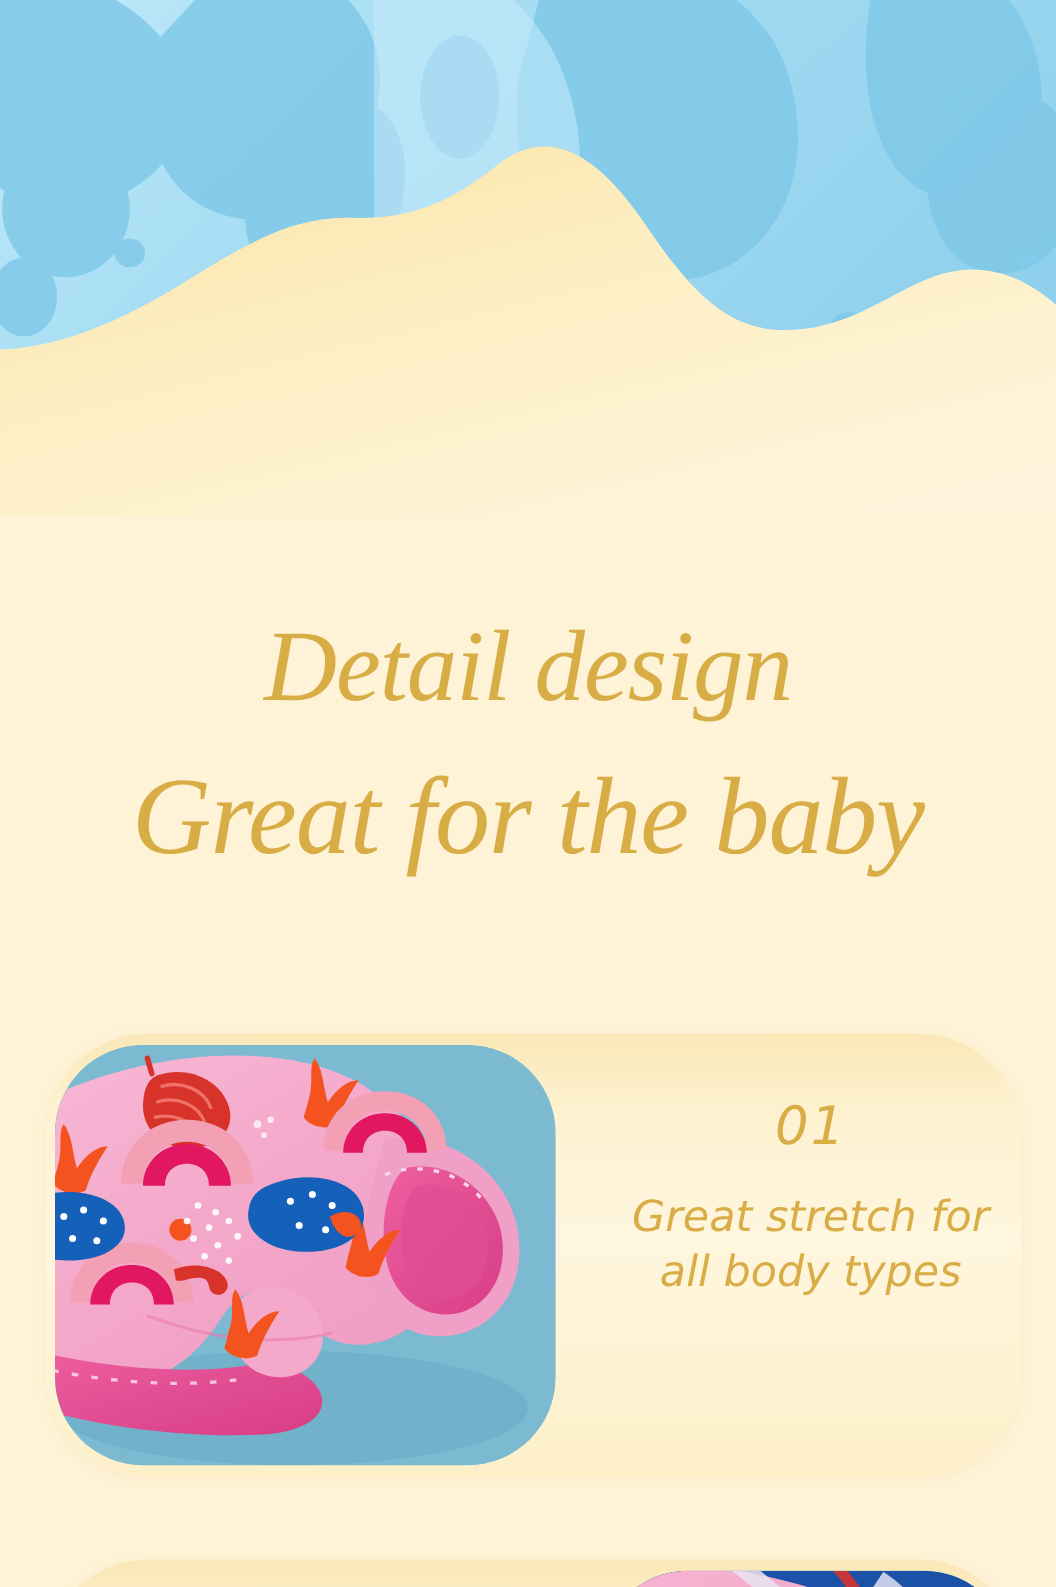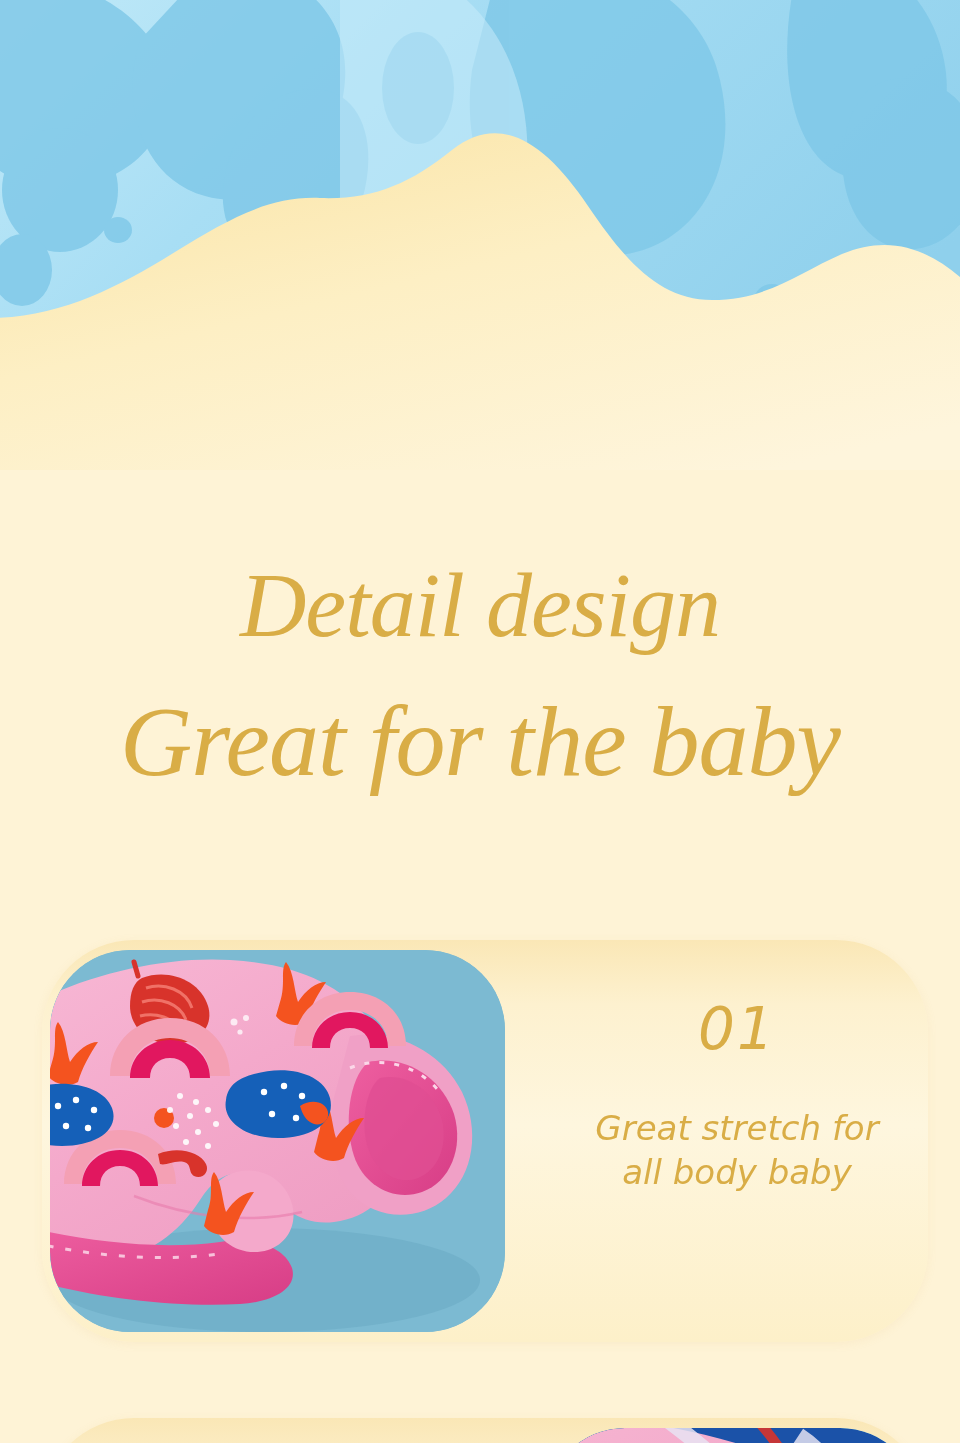--- a/index.html
+++ b/index.html
@@ -80,28 +80,28 @@
     color:#D9AD46;
     font-family:"DejaVu Sans", sans-serif;
     font-style:italic;
     font-weight:300;
     white-space:nowrap;
   }
   .card--one .card-text { left:505px; top:60px; width:380px; }
 
   .card-number {
     display:block;
-    font-size:58px;
+    font-size:48px;
     line-height:1;
     letter-spacing:2px;
-    margin-bottom:49px;
+    margin-bottom:34px;
   }
   .card-desc {
     display:block;
-    font-size:34px;
+    font-size:39px;
     line-height:1.28;
   }
   .card-desc span { display:block; }
 </style>
 </head>
 <body>
 
 <div class="banner">
   <svg viewBox="0 0 960 470" xmlns="http://www.w3.org/2000/svg" aria-hidden="true">
     <defs>
@@ -275,21 +275,21 @@
           <circle cx="190" cy="82" r="2.6"></circle>
         </g>
       </g>
     </svg>
   </div>
 
   <div class="card-text">
     <span class="card-number">01</span>
     <span class="card-desc">
       <span>Great stretch for</span>
-      <span>all body baby</span>
+      <span>all body types</span>
     </span>
   </div>
 </section>
 
 <section class="card card--two">
   <div class="photo">
     <svg width="375" height="382" viewBox="0 0 375 382" xmlns="http://www.w3.org/2000/svg" aria-hidden="true">
       <defs>
         <clipPath id="photoClip2">
             <rect x="0" y="0" width="375" height="382" rx="80"></rect>

